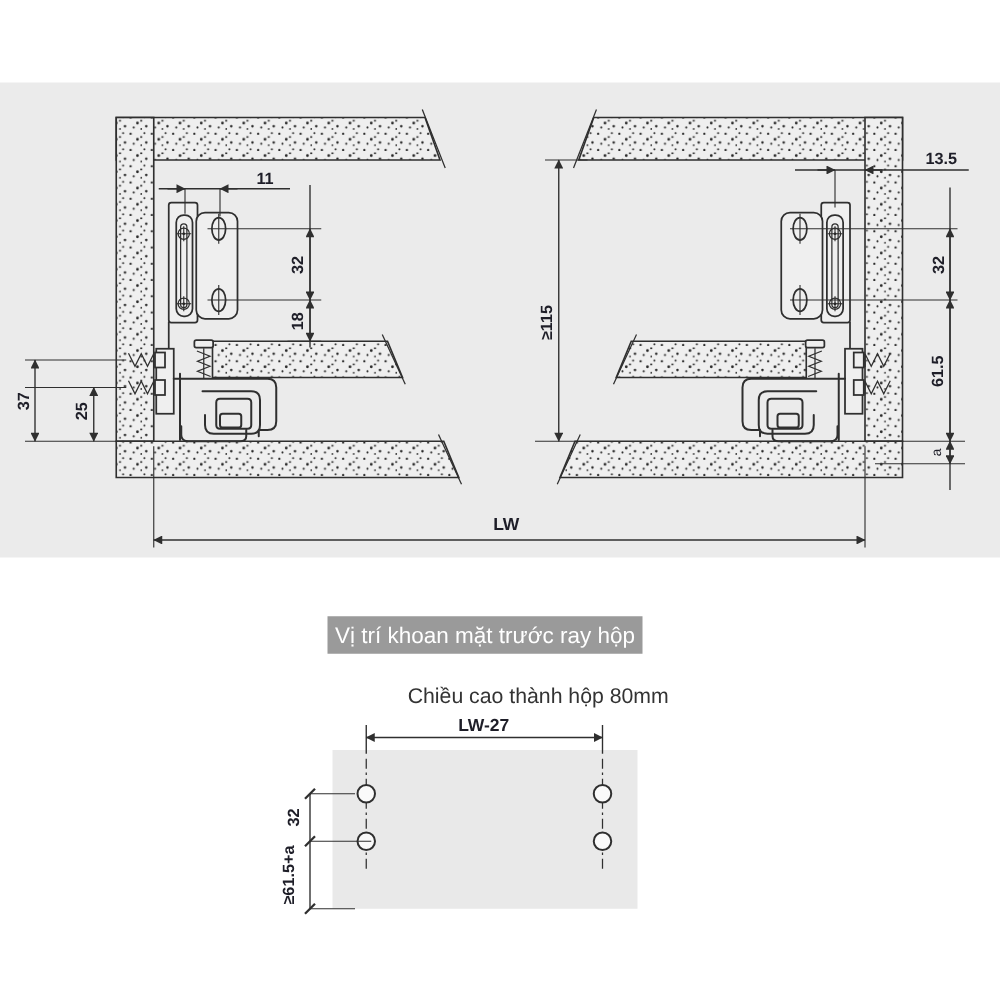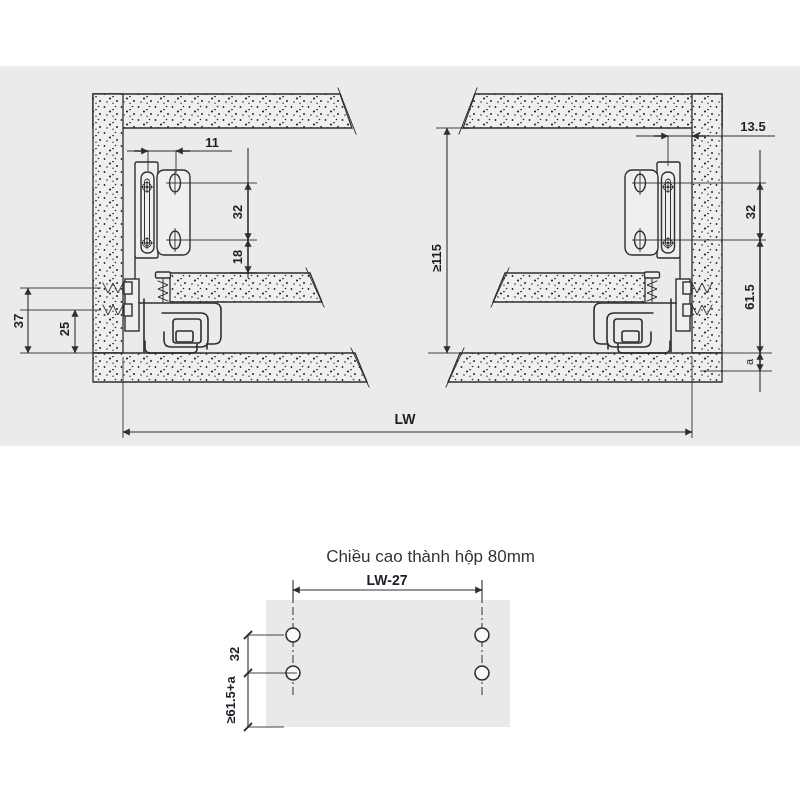--- a/index.html
+++ b/index.html
@@ -245,20 +245,21 @@
 
       <g>
         <line class="ext" x1="123" y1="357" x2="123" y2="438"></line>
         <line class="ext" x1="692" y1="357" x2="692" y2="438"></line>
         <line class="dim" x1="123" y1="432" x2="692" y2="432" marker-start="url(#arr)" marker-end="url(#arr)"></line>
         <text class="dimtext lg" x="405" y="420">LW</text>
       </g>
     </svg>
   </div>
 
+  <div class="caption-title">Vị trí khoan mặt trước ray hộp</div>
   <div class="caption-sub">Chiều cao thành hộp 80mm</div>
 
   <div class="drill">
     <svg width="800" height="240" viewBox="0 560 800 240">
       <rect class="drillpanel" x="266" y="600" width="244" height="127"></rect>
 
       <g>
         <line class="dim" x1="293" y1="580" x2="293" y2="603"></line>
         <line class="cl" x1="293" y1="607" x2="293" y2="695"></line>
         <line class="dim" x1="482" y1="580" x2="482" y2="603"></line>

